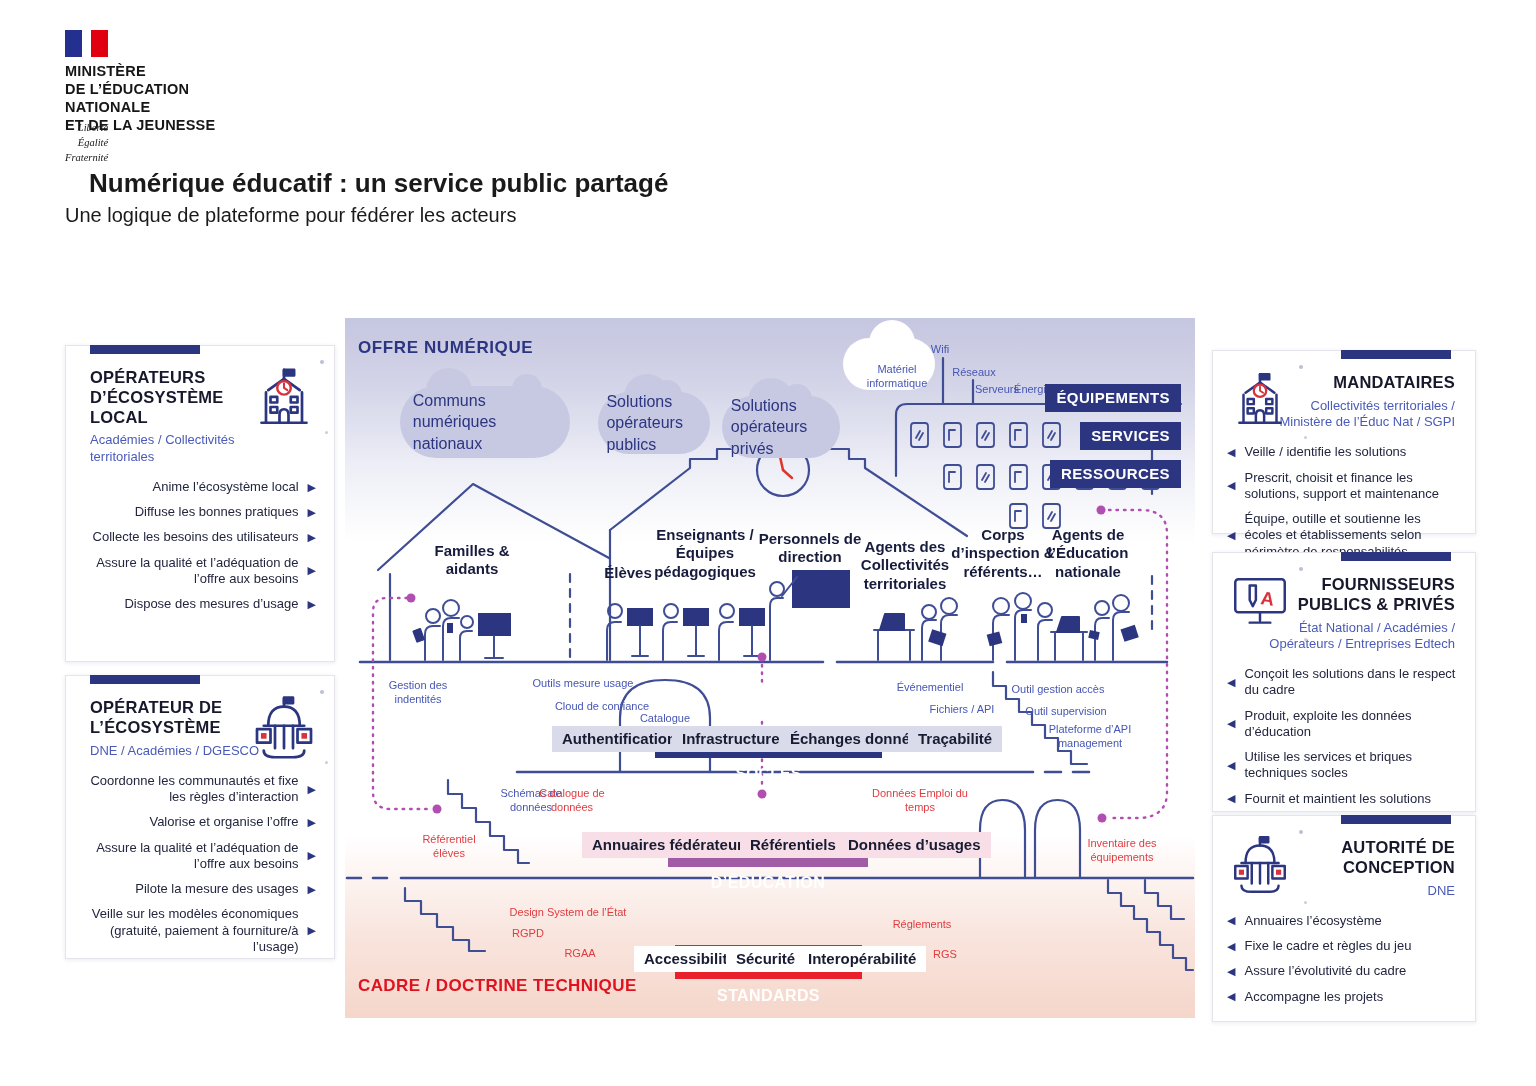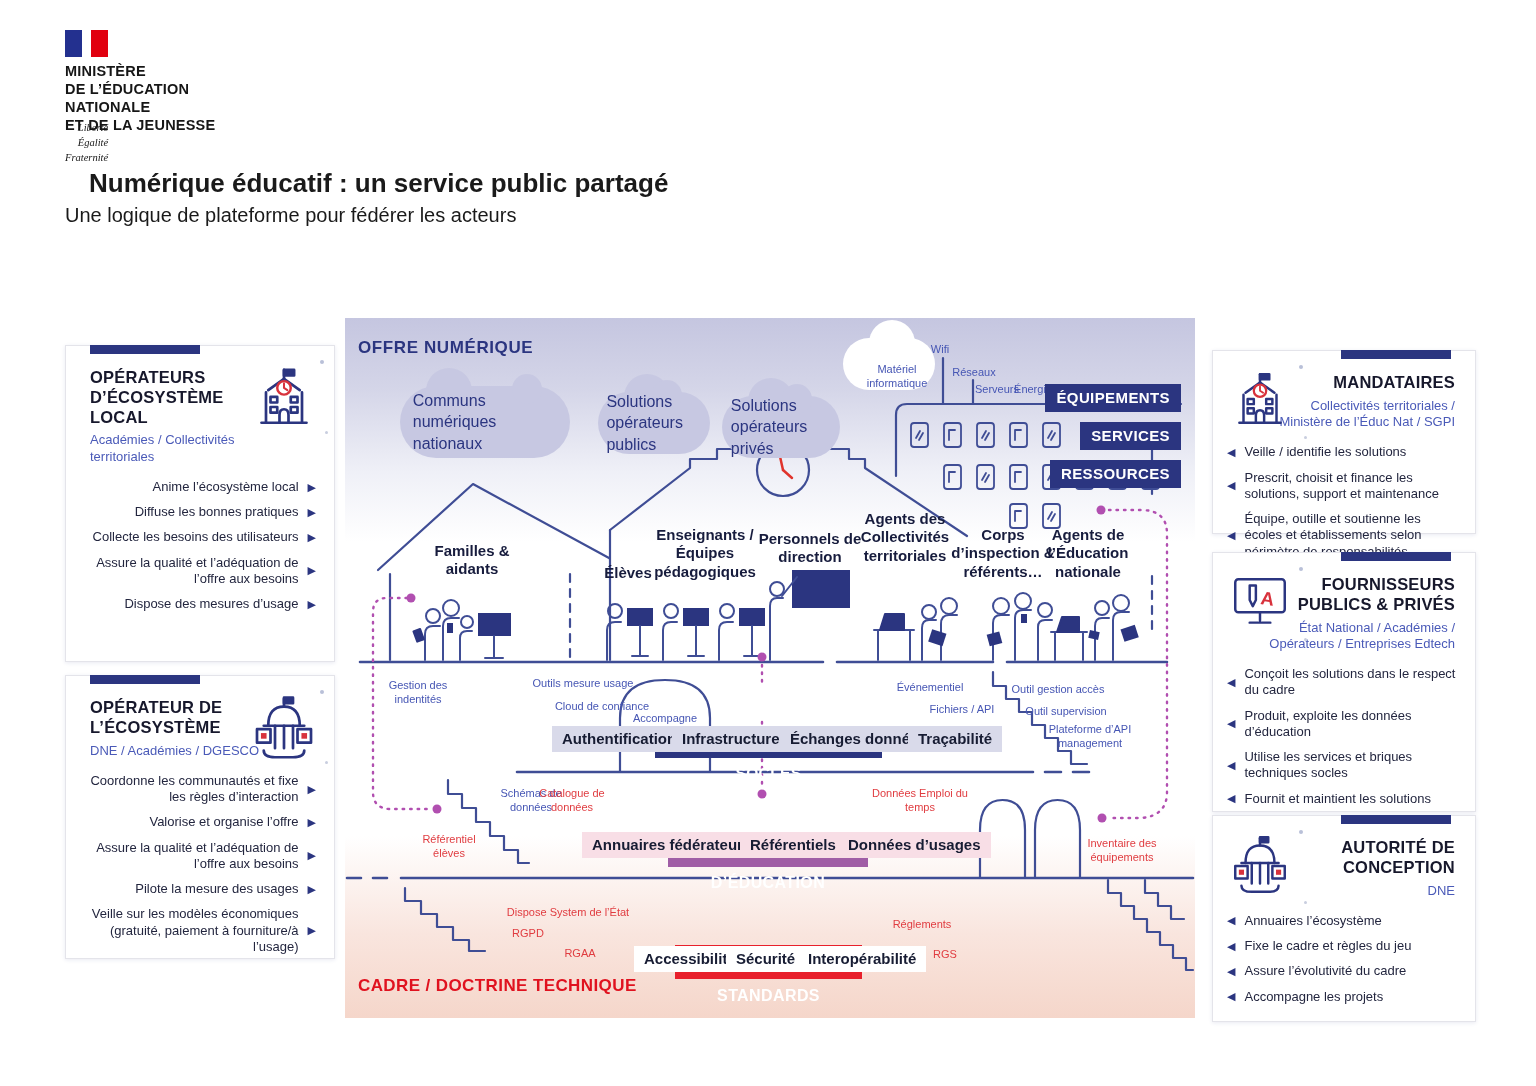--- a/index.html
+++ b/index.html
@@ -277,28 +277,28 @@
   <div class="lab lab-b" style="left:688px;top:64px">Énergie</div>
 
   <div class="badge navy" style="right:14px;top:26px;height:28px;line-height:28px;padding:0 11px;font-size:15px">ÉQUIPEMENTS</div>
   <div class="badge navy" style="right:14px;top:64px;height:28px;line-height:28px;padding:0 11px;font-size:15px">SERVICES</div>
   <div class="badge navy" style="right:14px;top:102px;height:28px;line-height:28px;padding:0 11px;font-size:15px">RESSOURCES</div>
 
   <div class="grp" style="left:77px;top:224px;width:100px">Familles &amp; aidants</div>
   <div class="grp" style="left:243px;top:246px;width:80px">Élèves</div>
   <div class="grp" style="left:290px;top:208px;width:140px">Enseignants / Équipes pédagogiques</div>
   <div class="grp" style="left:410px;top:212px;width:110px">Personnels de direction</div>
-  <div class="grp" style="left:500px;top:192px;width:120px">Agents des Collectivités territoriales</div>
+  <div class="grp" style="left:500px;top:220px;width:120px">Agents des Collectivités territoriales</div>
   <div class="grp" style="left:601px;top:208px;width:114px">Corps d’inspection &amp; référents…</div>
   <div class="grp" style="left:688px;top:208px;width:110px">Agents de l’Éducation nationale</div>
 
   <div class="lab lab-b wrap" style="left:73px;top:360px;width:90px">Gestion des indentités</div>
   <div class="lab lab-b" style="left:238px;top:358px">Outils mesure usage</div>
   <div class="lab lab-b" style="left:257px;top:381px">Cloud de confiance</div>
-  <div class="lab lab-b" style="left:320px;top:393px">Accompagne</div>
+  <div class="lab lab-b" style="left:320px;top:393px">Catalogue</div>
   <div class="lab lab-b" style="left:320px;top:414px">GAR</div>
   <div class="lab lab-b" style="left:585px;top:362px">Événementiel</div>
   <div class="lab lab-b" style="left:617px;top:384px">Fichiers / API</div>
   <div class="lab lab-b" style="left:713px;top:364px">Outil gestion accès</div>
   <div class="lab lab-b" style="left:721px;top:386px">Outil supervision</div>
   <div class="lab lab-b wrap" style="left:745px;top:404px;width:110px">Plateforme d’API management</div>
 
   <div class="badge navy" style="left:310px;top:370px;width:227px;height:30px;line-height:30px;font-size:15.5px">SERVICES / BRIQUES SOCLES</div>
   <div class="chip lav" style="left:207px;top:408px">Authentification</div>
   <div class="chip lav" style="left:327px;top:408px">Infrastructure</div>
@@ -309,21 +309,21 @@
   <div class="lab lab-r wrap" style="left:104px;top:514px;width:86px">Référentiel élèves</div>
   <div class="lab lab-r wrap" style="left:227px;top:468px;width:82px">Catalogue de données</div>
   <div class="lab lab-r wrap" style="left:575px;top:468px;width:112px">Données Emploi du temps</div>
   <div class="lab lab-r wrap" style="left:777px;top:518px;width:104px">Inventaire des équipements</div>
 
   <div class="badge purple" style="left:323px;top:477px;width:200px;height:32px;line-height:32px;font-size:16px">DONNÉES D’ÉDUCATION</div>
   <div class="chip pink" style="left:237px;top:514px">Annuaires fédérateurs</div>
   <div class="chip pink" style="left:395px;top:514px">Référentiels</div>
   <div class="chip pink" style="left:493px;top:514px">Données d’usages</div>
 
-  <div class="lab lab-r" style="left:223px;top:587px">Dispose System de l’État</div>
+  <div class="lab lab-r" style="left:223px;top:587px">Design System de l’État</div>
   <div class="lab lab-r" style="left:183px;top:608px">RGPD</div>
   <div class="lab lab-r" style="left:235px;top:628px">RGAA</div>
   <div class="lab lab-r" style="left:577px;top:599px">Réglements</div>
   <div class="lab lab-r" style="left:600px;top:629px">RGS</div>
 
   <div class="badge red" style="left:330px;top:587px;width:187px;height:34px;line-height:34px;font-size:16px">NORMES ET STANDARDS</div>
   <div class="chip white" style="left:289px;top:628px">Accessibilité</div>
   <div class="chip white" style="left:381px;top:628px">Sécurité</div>
   <div class="chip white" style="left:453px;top:628px">Interopérabilité</div>
 </div>

